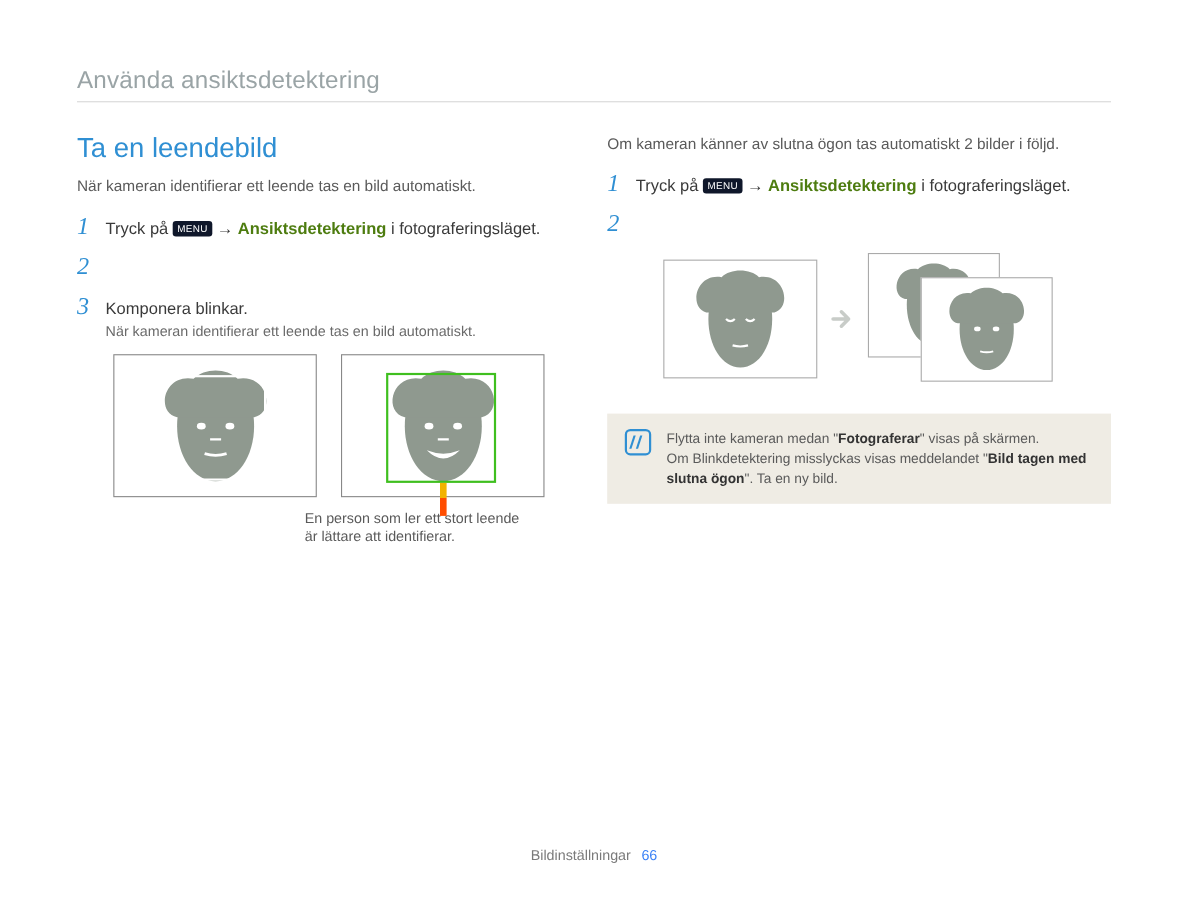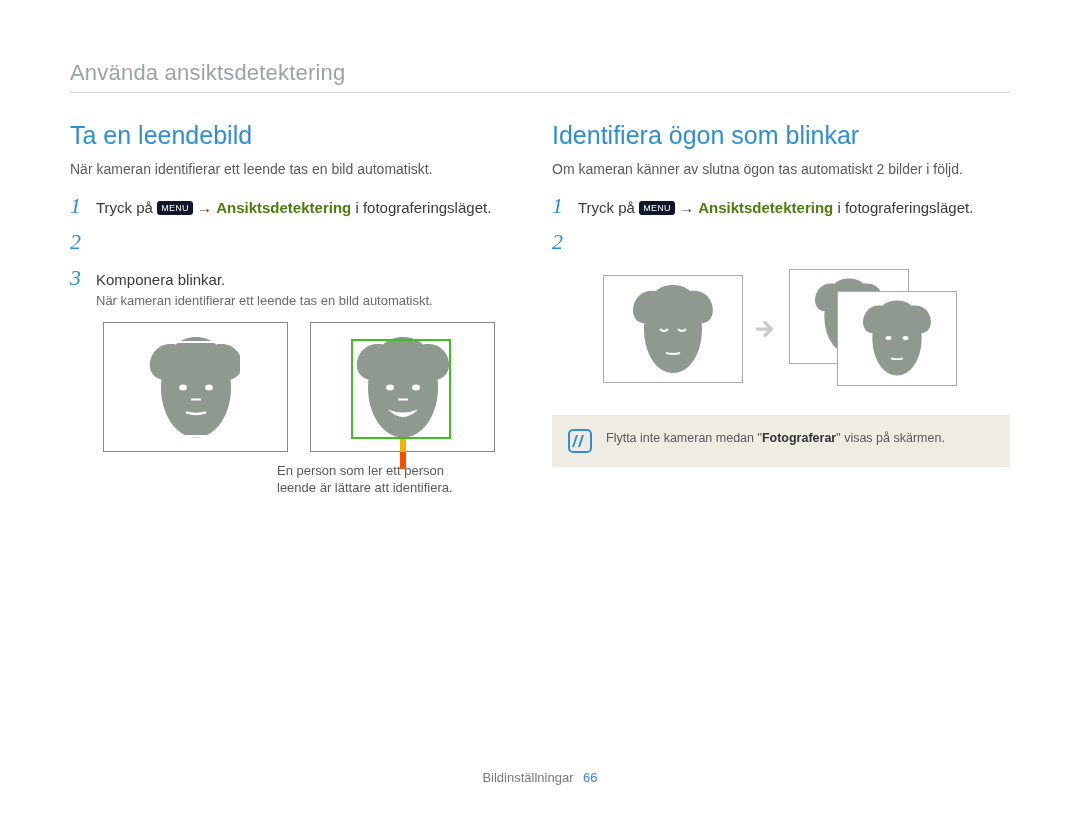--- a/index.html
+++ b/index.html
@@ -223,26 +223,25 @@
             <path d="M60 70 L70 70" stroke="#fff" stroke-width="2" fill="none"></path>
           </svg>
         </div>
         <div class="detect-box green" style="left:40px;top:16px;width:100px;height:100px;"></div>
         <div class="smile-bar"></div>
       </div>
     </div>
 
     <div style="display:flex;">
       <div style="width:207px"></div>
-      <p class="caption" style="width:200px">En person som ler ett person leende är lättare att identifiera.</p>
+      <p class="caption" style="width:200px">En person som ler ett stort leende är lättare att identifierar.</p>
     </div>
   </div>
 
   <div class="col">
-    <h2 class="section">Identifiera ögon som blinkar</h2>
     <p class="intro">Om kameran känner av slutna ögon tas automatiskt 2 bilder i följd.</p>
 
     <ul class="steps">
       <li>
         <span class="stepnum">1</span>
         <span class="steptxt">
           <span>Tryck på </span>
           <span class="menu-pill">MENU</span>
           <span> → </span>
           <span class="bold">Ansiktsdetektering</span>
@@ -296,20 +295,23 @@
         </div>
       </div>
     </div>
 
     <div class="note-box">
       <div class="note-icon"></div>
       <div class="note-text">
         <div>
           <span>Flytta inte kameran medan "</span><span class="bold">Fotograferar</span><span>" visas på skärmen.</span>
         </div>
+        <div>
+          <span>Om Blinkdetektering misslyckas visas meddelandet "</span><span class="bold">Bild tagen med slutna ögon</span><span>". Ta en ny bild.</span>
+        </div>
       </div>
     </div>
 
   </div>
 </div>
 
 <div class="footer">
   <span>Bildinställningar</span>
   <span class="pnum">66</span>
 </div>

